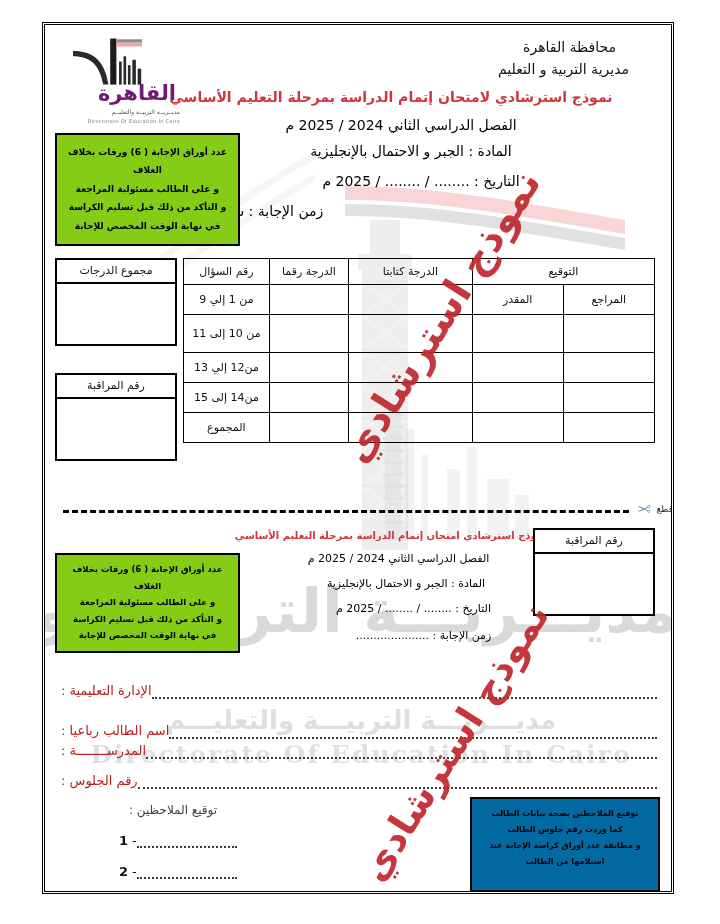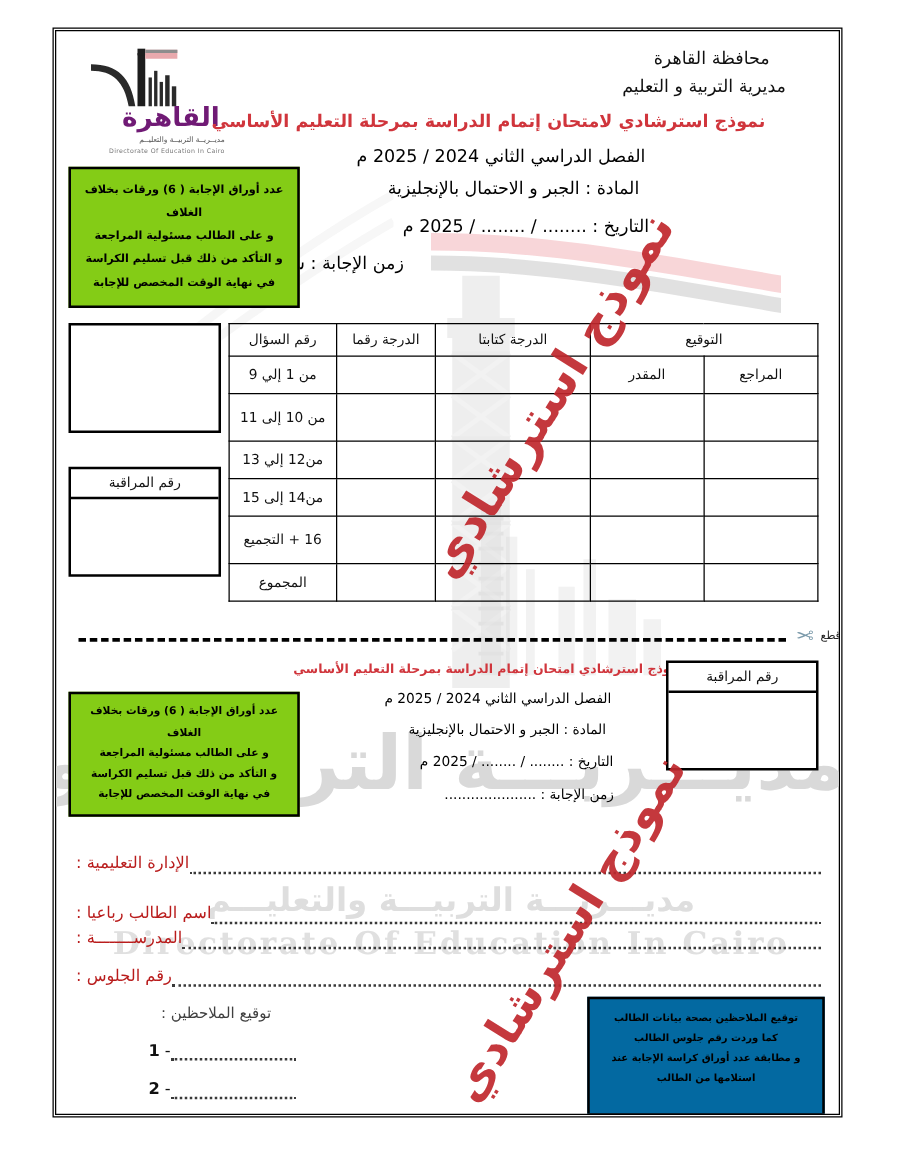--- a/index.html
+++ b/index.html
@@ -452,20 +452,21 @@
     <div class="hdr" id="hdr-time">زمن الإجابة : ساعتان</div>
 
     <div class="note-box" id="note-top">
       <div>عدد أوراق الإجابة ( 6) ورقات بخلاف الغلاف</div>
       <div>و على الطالب مسئولية المراجعة</div>
       <div>و التأكد من ذلك قبل تسليم الكراسة</div>
       <div>في نهاية الوقت المخصص للإجابة</div>
     </div>
 
     <div class="sbox" id="box-total">
+      <div class="sbox-hd">مجموع الدرجات</div>
       <div class="sbox-body"></div>
     </div>
 
     <div class="sbox" id="box-watch">
       <div class="sbox-hd">رقم المراقبة</div>
       <div class="sbox-body"></div>
     </div>
 
     <table id="grades-table">
       <tbody>
@@ -495,27 +496,20 @@
         <td></td>
         <td></td>
         <td>من12 إلي 13</td>
       </tr>
       <tr class="row-b">
         <td></td>
         <td></td>
         <td></td>
         <td></td>
         <td>من14 إلى 15</td>
-      </tr>
-      <tr class="row-tall">
-        <td></td>
-        <td></td>
-        <td></td>
-        <td></td>
-        <td>16  + التجميع</td>
       </tr>
       <tr class="row-b">
         <td></td>
         <td></td>
         <td></td>
         <td></td>
         <td>المجموع</td>
       </tr>
     </tbody>
       </table>

